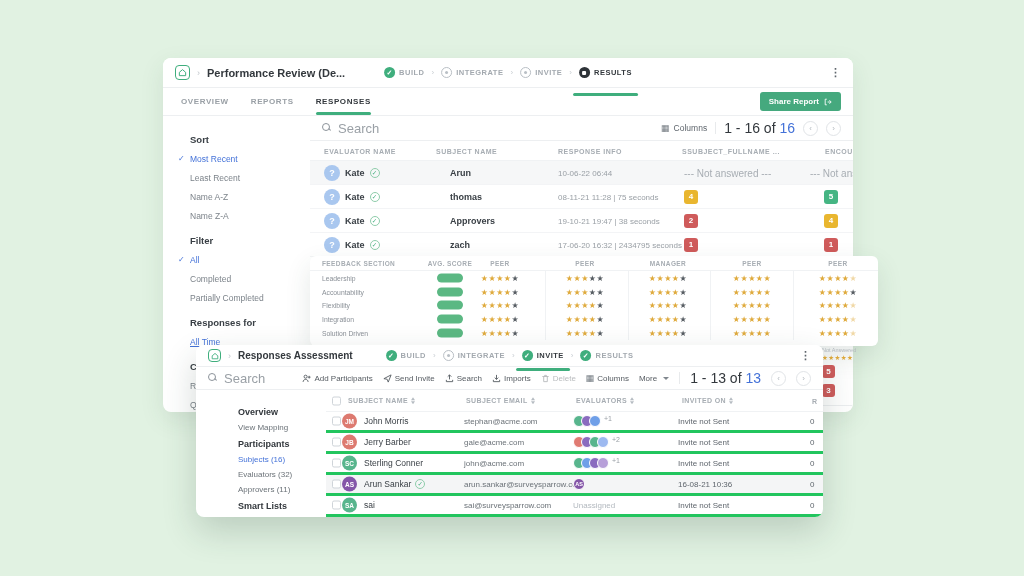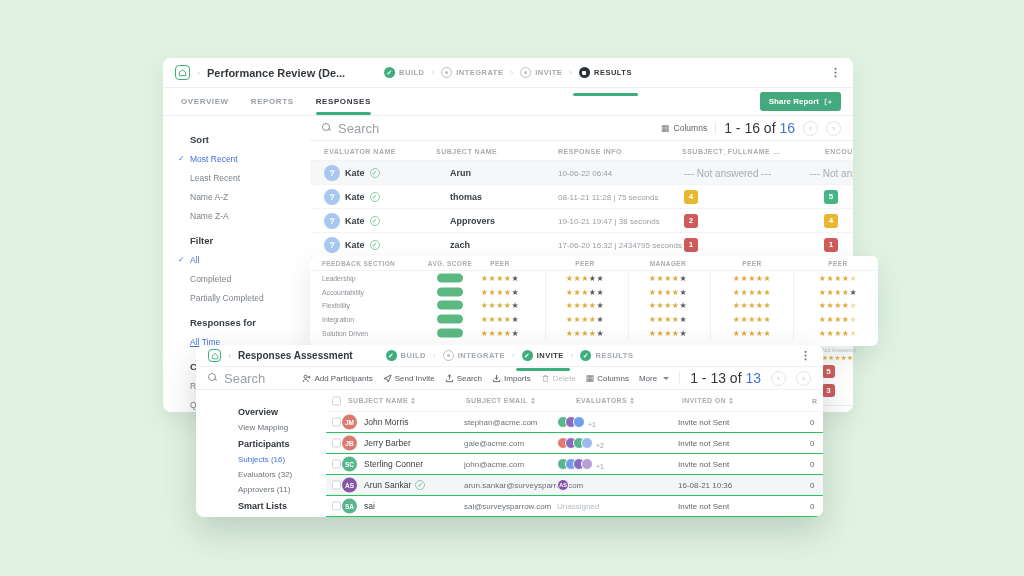--- a/index.html
+++ b/index.html
@@ -122,29 +122,29 @@
   .act svg{display:block}
   .bwbody{position:relative;height:127px}
   .bw-sidebar{position:absolute;left:0;top:0;bottom:0;width:130px;padding:10px 0 0 42px;overflow:hidden}
   .b-bold{font-size:9px;font-weight:700;color:#33383d;margin:7px 0 3px;white-space:nowrap}
   .b-item{font-size:8px;color:#6b7278;margin:6px 0;cursor:pointer;white-space:nowrap}
   .b-item.bsel{color:var(--blue)}
   .b-muted{font-size:7.3px;color:#a7adb3;margin-top:5px;white-space:nowrap}
   .bw-table{position:absolute;left:130px;right:0;top:0;bottom:0}
   .bt-head{position:relative;height:22px;border-bottom:1px solid #f0f2f4}
   .bh{position:absolute;top:50%;transform:translateY(-50%);font-size:7px;font-weight:700;letter-spacing:.4px;color:#a7adb3;white-space:nowrap;display:flex;align-items:center}
-  .bt-row{position:relative;height:21px;border-bottom:1px solid #22c55e;cursor:pointer}
+  .bt-row{position:relative;height:21px;border-bottom:3px solid #22c55e;cursor:pointer}
   .bt-row.sel{background:#f4f5f6}
   .bc{position:absolute;top:50%;transform:translateY(-50%);white-space:nowrap}
   .cb{left:6px;width:9px;height:9px;border:1px solid #cfd4d9;border-radius:2px;background:#fff}
   .hcb{left:6px;width:9px;height:9px;border:1px solid #cfd4d9;border-radius:2px;background:#fff;top:50%;position:absolute;transform:translateY(-50%)}
   .av{left:16px;width:15px;height:15px;border-radius:50%;color:#fff;font-size:6.5px;font-weight:700;display:flex;align-items:center;justify-content:center}
   .bn{left:38px;font-size:8.5px;color:#3a4046;display:flex;align-items:center;gap:4px}
   .be{left:138px;font-size:8px;color:#6b7278}
-  .bev{left:231px;display:flex;align-items:flex-end}
+  .bev{left:247px;display:flex;align-items:flex-start}
   .bi{left:352px;font-size:8px;color:#5f666d}
   .br{left:484px;font-size:8px;color:#5f666d}
   .hname{left:22px}.hemail{left:140px}.heval{left:250px}.hinv{left:356px}.hr{left:486px}
   .ev-c{width:12px;height:12px;border-radius:50%;border:1.5px solid #fff;margin-left:-4px;color:#fff;font-size:5.5px;font-weight:700;display:inline-flex;align-items:center;justify-content:center}
   .ev-c:first-child{margin-left:0}
   .ev-more{font-size:7px;color:#9aa0a6;margin-left:3px}
   .unassigned{font-size:8px;color:#b3b9bf}
 </style>
 </head>
 <body>

